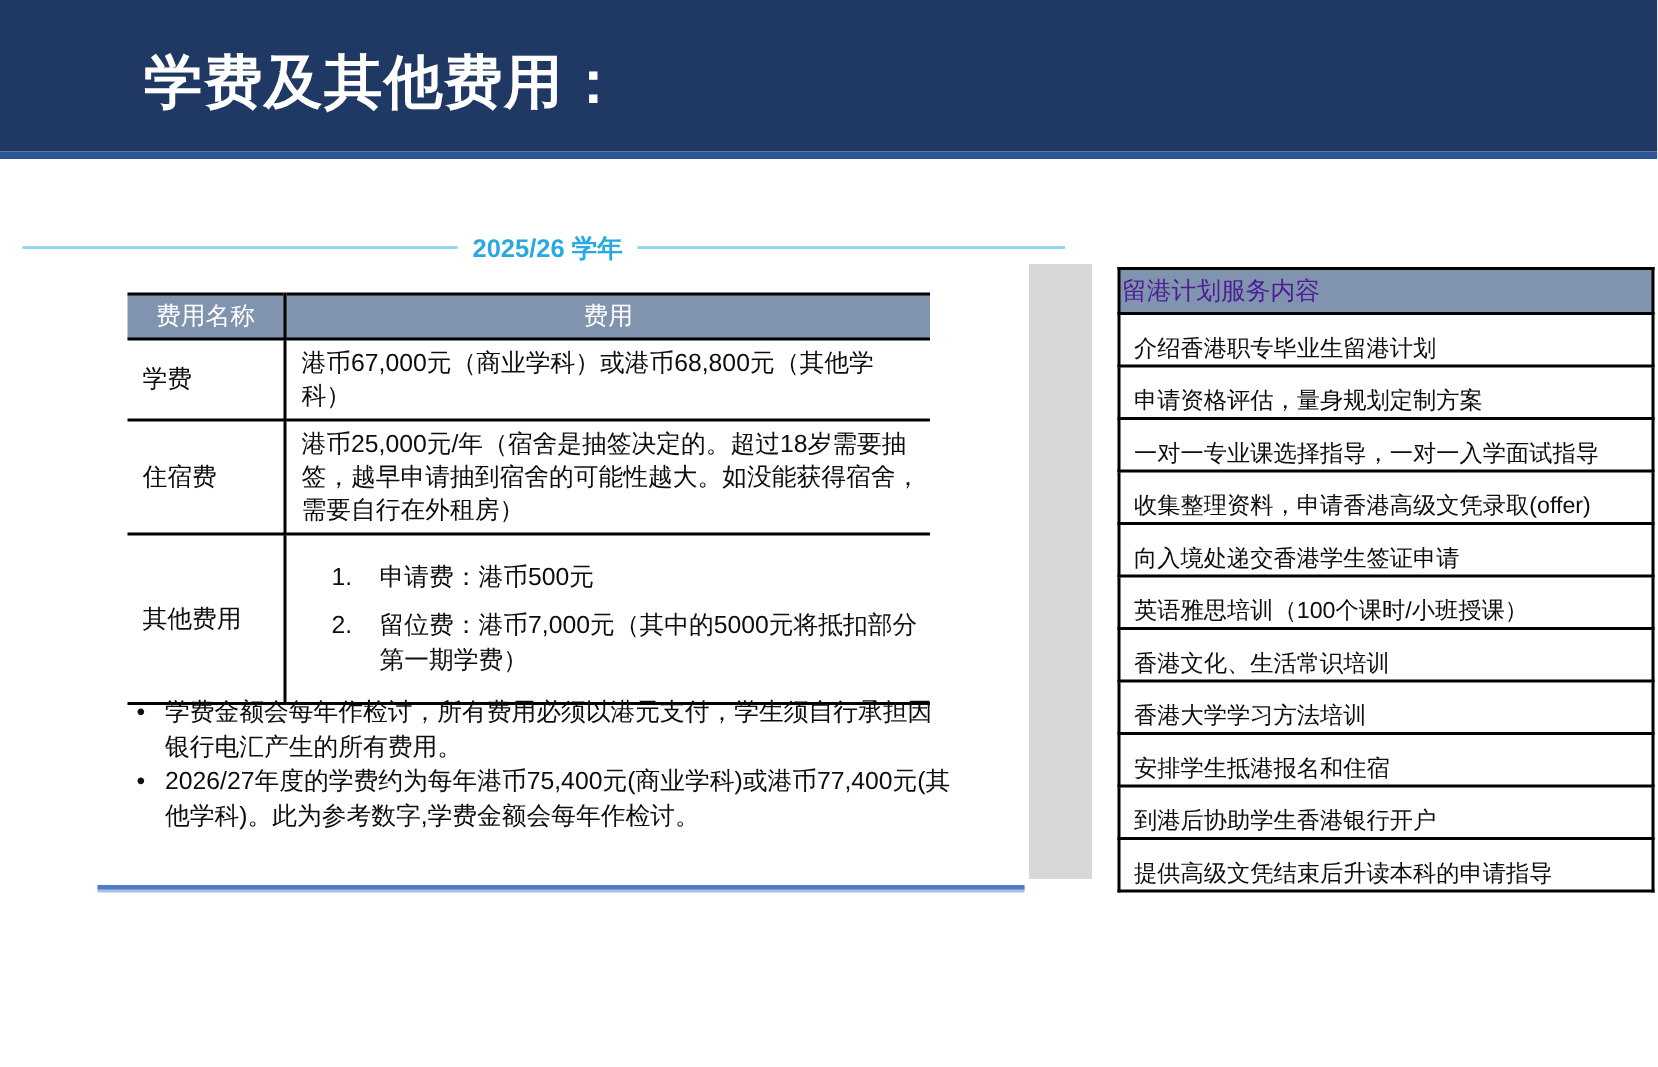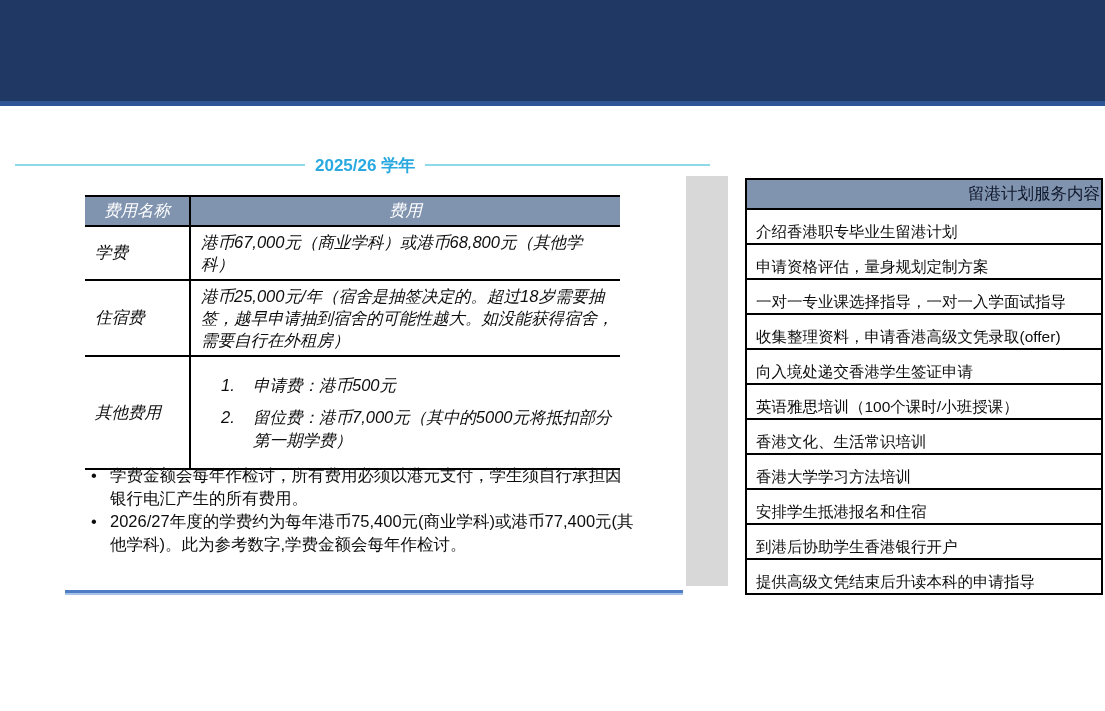--- a/index.html
+++ b/index.html
@@ -15,21 +15,21 @@
   .year-divider{position:absolute;left:15px;top:154px;width:695px;height:22px;display:flex;align-items:center;}
   .divider-line{height:2px;background:var(--divider-line,#8FD8E8);}
   .dl-left{width:290px;flex:0 0 290px;}
   .dl-right{flex:1;}
   .year-label{margin:0 10px;color:var(--year-accent,#29A9DF);font-weight:700;font-size:17px;white-space:nowrap;}
 
   
   .fee-table{position:absolute;left:85px;top:195px;width:535px;border-collapse:collapse;table-layout:fixed;border-top:2px solid var(--border-black,#000);}
   .fee-table col.c1{width:105px;}
   .fee-table col.c2{width:430px;}
-  .fee-table th,.fee-table td{border-bottom:2px solid var(--border-black,#000);font-size:16.5px;color:#0d0d0d;box-sizing:border-box;font-style:italic;}
+  .fee-table th,.fee-table td{border-bottom:2px solid var(--border-black,#000);font-size:16.5px;color:#0d0d0d;box-sizing:border-box;}
   .fee-table th:first-child,.fee-table td:first-child{border-right:2px solid var(--border-black,#000);}
   .fee-table thead th{height:30px;background:var(--table-header,#8194AF);color:#ffffff;font-weight:400;text-align:center;font-size:16.5px;}
   .fee-table td.cell-name{padding-left:10px;vertical-align:middle;text-align:left;}
   .fee-table td.cell-fee{padding:4px 6px 4px 10px;vertical-align:middle;text-align:left;line-height:22px;}
   .row-tuition td{height:33px;}
   .row-housing td{height:64px;}
   .row-other td{height:113px;}
   .fee-line{display:flex;padding-left:20px;margin:9px 0;line-height:23px;}
   .fee-num{flex:0 0 32px;}
   .fee-text{flex:1;}
@@ -42,30 +42,31 @@
 
   
   .bottom-line{position:absolute;left:65px;top:590px;width:618px;height:2px;background:var(--bottom-line-bottom,#A8C3E8);border-top:3px solid var(--bottom-line-top,#4E7DC5);}
 
   
   .gray-bar{position:absolute;left:686px;top:176px;width:42px;height:410px;background:var(--gray-bar,#D8D8D8);}
 
   
   .service-table{position:absolute;left:745px;top:178px;width:358px;border-collapse:collapse;table-layout:fixed;}
   .service-table th,.service-table td{border:2px solid var(--border-black,#000);box-sizing:border-box;}
-  .service-table thead th{height:30px;background:var(--table-header,#8194AF);color:#0f172a;font-weight:400;font-size:16.5px;text-align:right;}
+  .service-table thead th{height:30px;background:var(--table-header,#8194AF);color:#4c1d95;font-weight:400;font-size:16.5px;text-align:left;}
   .service-table td{height:32.5px;font-size:15.5px;color:#0d0d0d;padding:12px 4px 0 9px;vertical-align:middle;text-align:left;}
 </style>
 </head>
 <body>
 
 <div class="slide">
 
   <header class="banner"></header>
   <div class="banner-accent"></div>
+  <h1 class="page-title">学费及其他费用：</h1>
 
   <div class="year-divider">
     <span class="divider-line dl-left"></span>
     <span class="year-label">2025/26 学年</span>
     <span class="divider-line dl-right"></span>
   </div>
 
   <table class="fee-table">
     <colgroup>
         <col class="c1">

